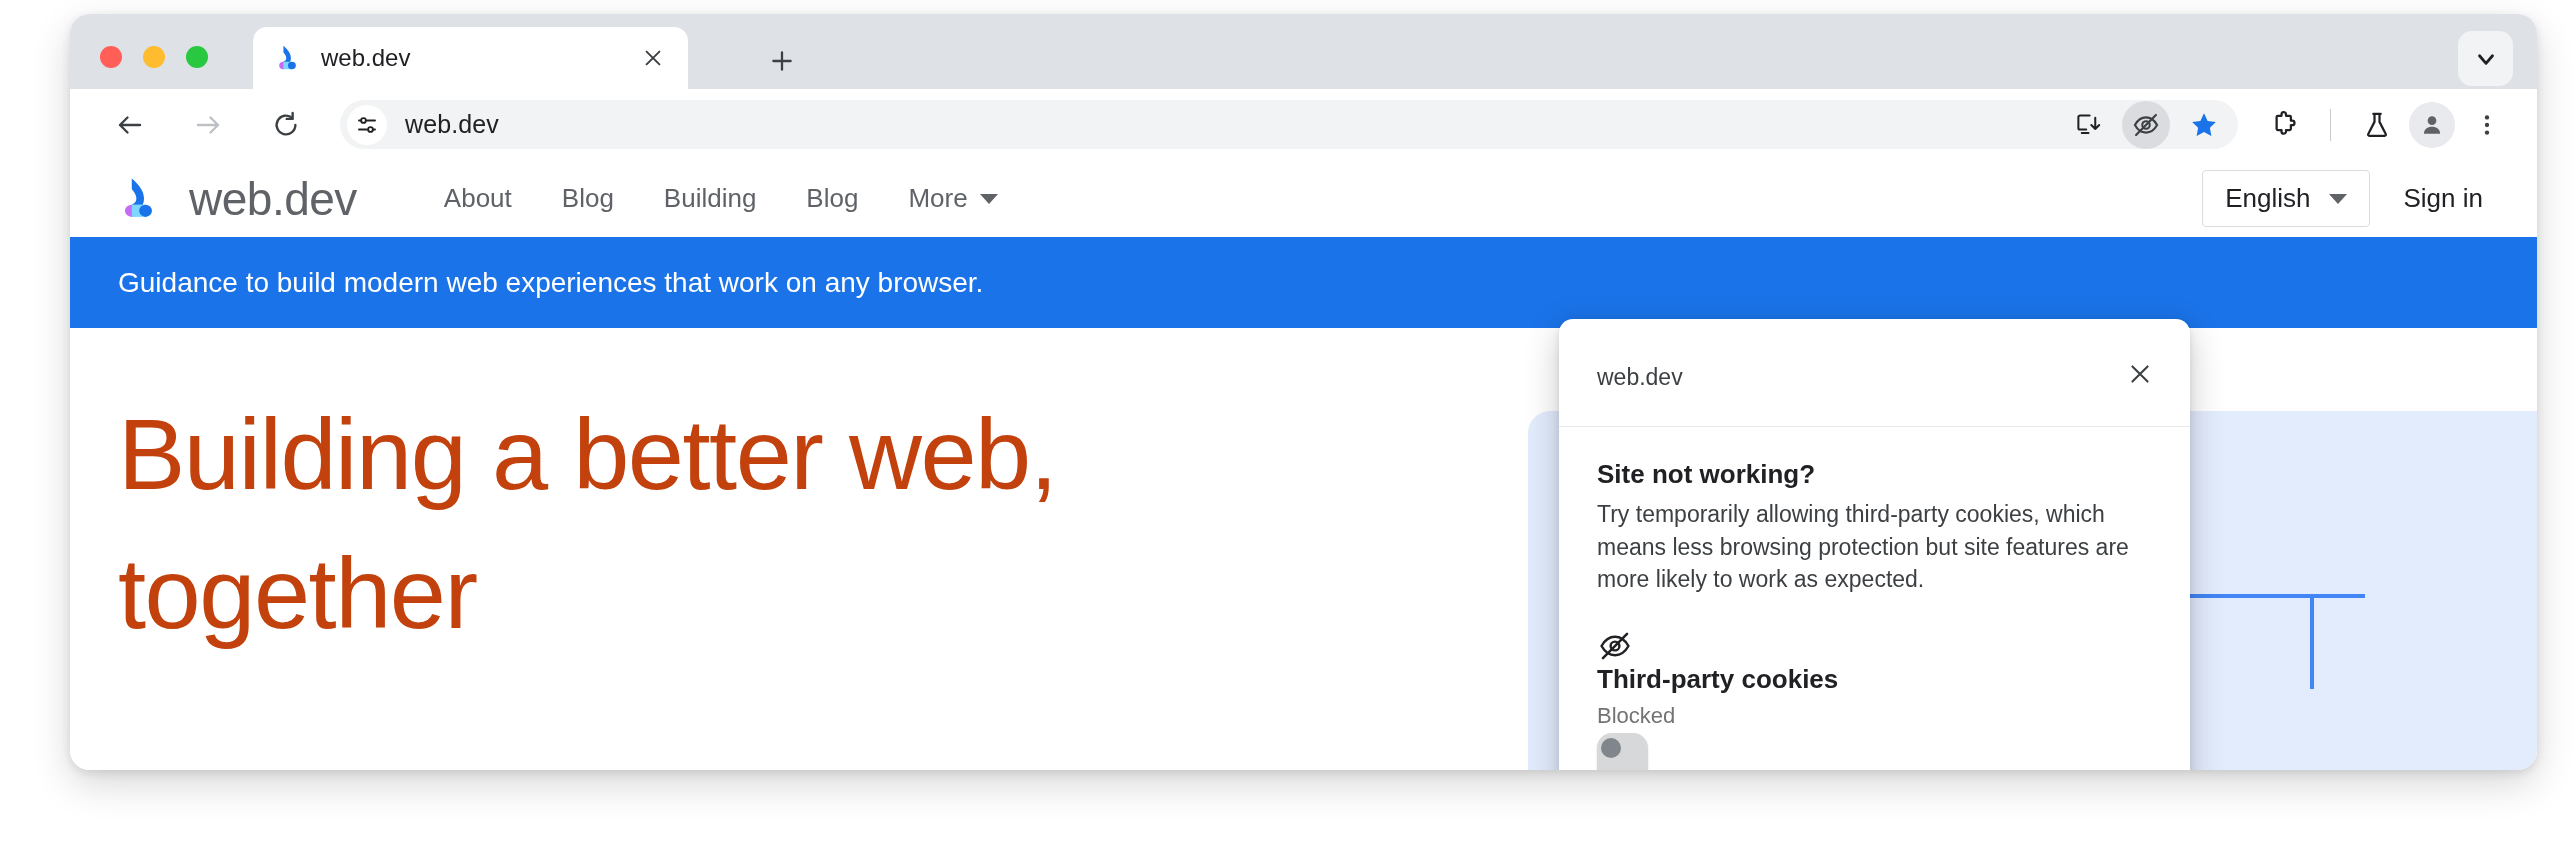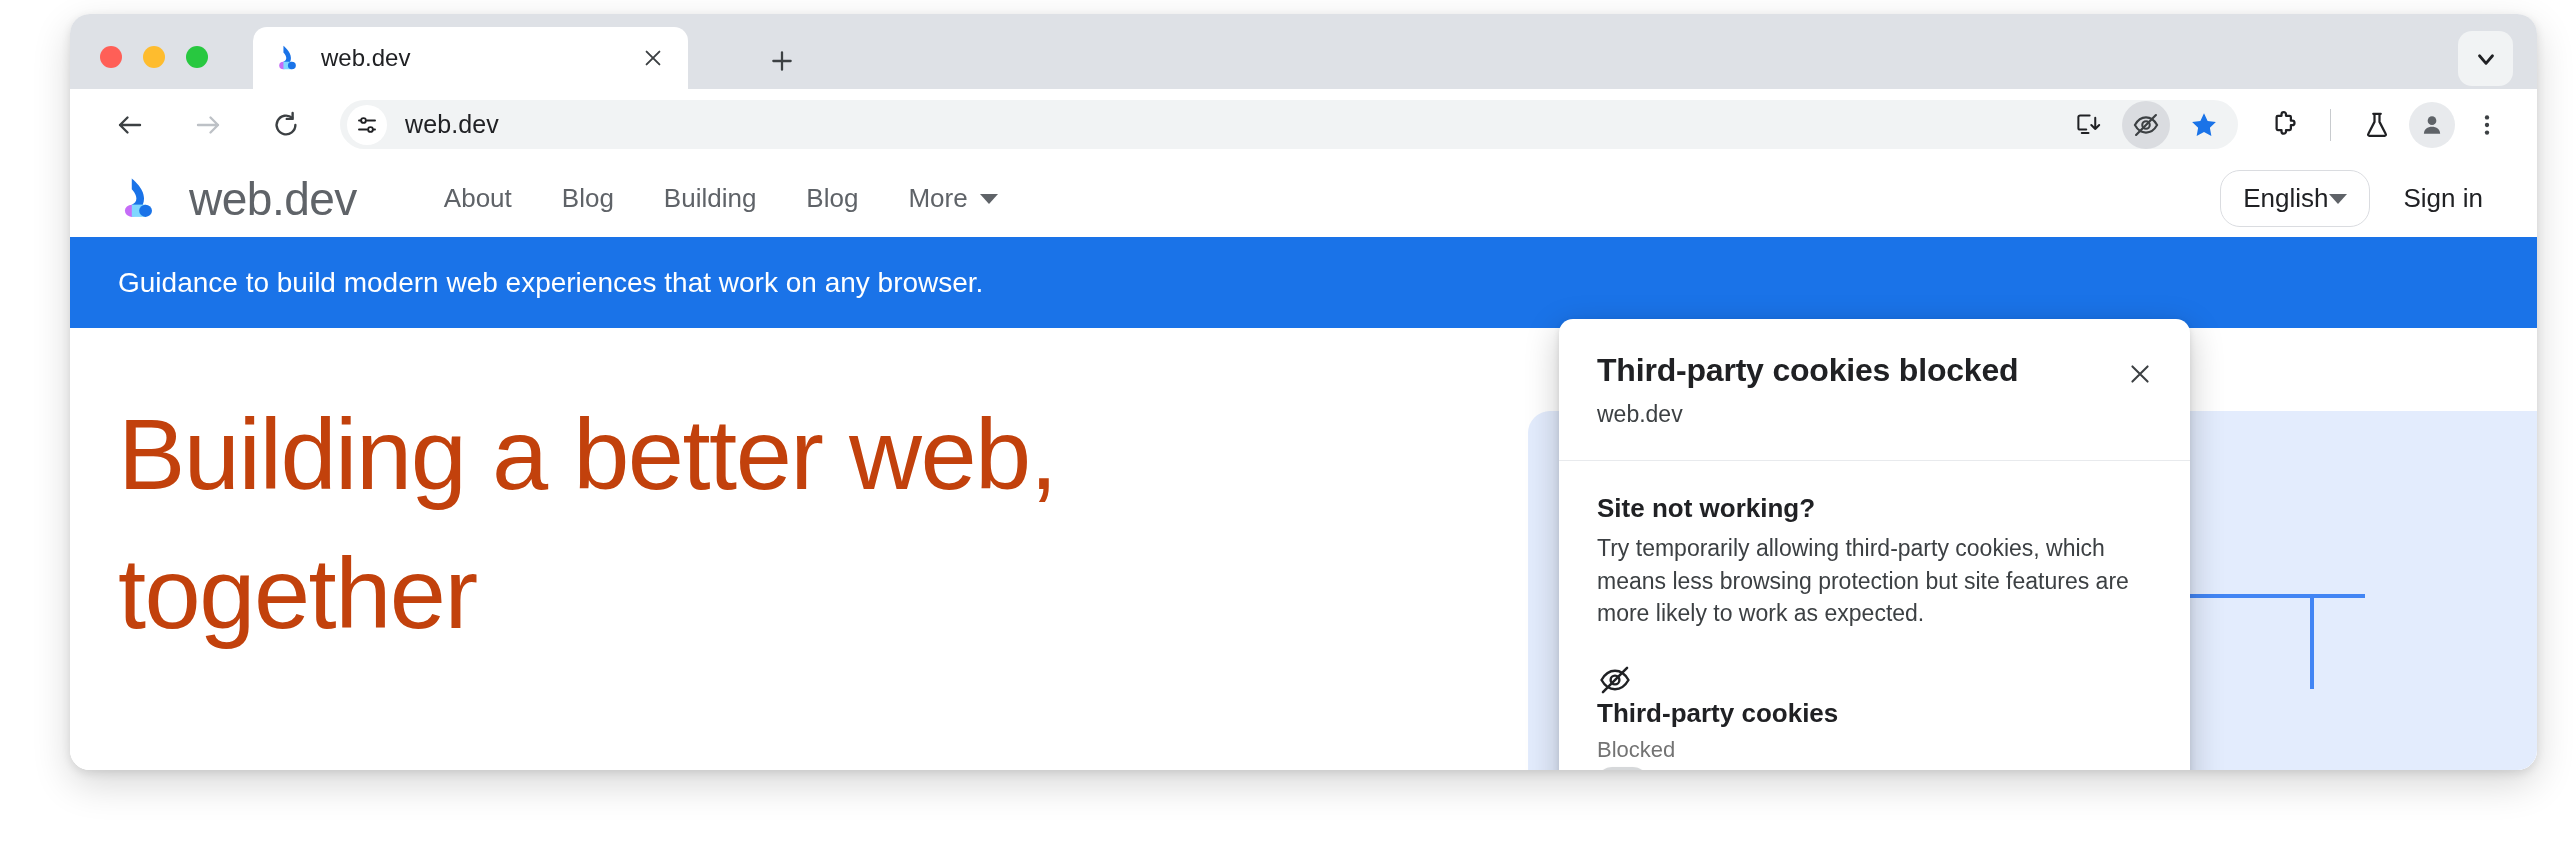--- a/index.html
+++ b/index.html
@@ -204,23 +204,23 @@
     border-right: 9px solid transparent;
     border-top: 10px solid #5f6368;
   }
   .header-right {
     margin-left: auto;
     display: flex;
     align-items: center;
     gap: 34px;
   }
   .lang-select {
-    display: flex; align-items: center; 
+    display: flex; align-items: center; gap: 18px;
     border: 1px solid #dadce0;
-    border-radius: 20px;
+    border-radius: 4px;
     padding: 12px 22px;
     font-size: 26px;
     color: #202124;
   }
   .signin-link {
     font-size: 26px;
     color: #202124;
     text-decoration: none;
     padding-right: 14px;
   }
@@ -572,21 +572,20 @@
         <span class="grid-v2"></span>
         <span class="grid-h1"></span>
         <span class="grid-v3"></span>
       </div>
     </div>
 
     <div class="cookie-popup">
 
       <div class="popup-head">
         <div class="popup-head-text">
-          <div class="popup-title">Third-party cookies blocked</div>
           <div class="popup-subtitle">web.dev</div>
         </div>
         <div class="popup-close">
           <svg viewBox="0 0 24 24" width="26" height="26">
             <path d="M5 5 L19 19 M19 5 L5 19" stroke="#3c4043" stroke-width="1.9" fill="none" stroke-linecap="round"></path>
           </svg>
         </div>
       </div>
 
       <div class="popup-divider"></div>

